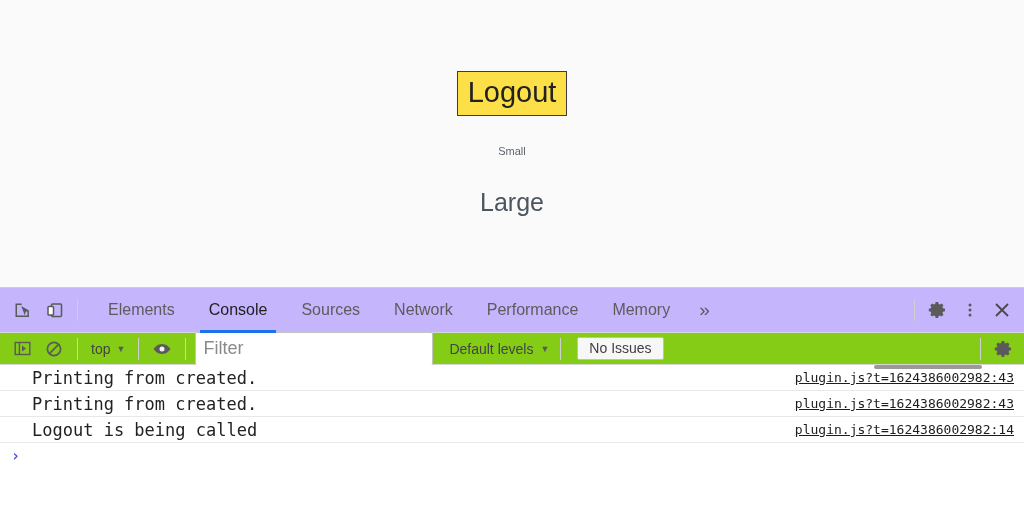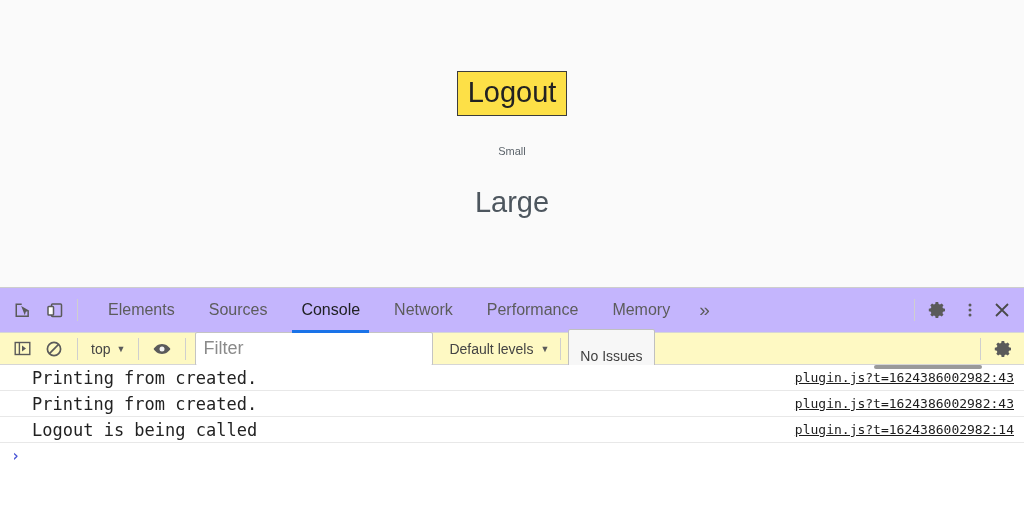--- a/index.html
+++ b/index.html
@@ -31,21 +31,21 @@
     color: #222;
     font-family: "Liberation Sans", sans-serif;
     font-size: 29px;
     line-height: 34px;
     letter-spacing: 0px;
     cursor: pointer;
   }
   .size-sample { color: #555f66; font-weight: 300; text-align: center; }
   .size-small  { margin-top: 28px; font-size: 11px; line-height: 14px; color: #5c646b; }
   .size-medium { margin-top: 19px; font-size: 23px; line-height: 28px; color: #4d565e; }
-  .size-large  { margin-top: 24px; font-size: 29px; line-height: 40px; color: #4d565e; }
+  .size-large  { margin-top: 24px; font-size: 25px; line-height: 40px; color: #4d565e; }
 
   
   .devtools {
     position: absolute; left: 0; top: 287px;
     width: 1024px; height: 222px;
     background: #ffffff;
     border-top: 1px solid #cdcdcd;
     font-size: 12px;
     color: #5a5a5a;
   }
@@ -83,21 +83,21 @@
   .dt-more {
     display: flex; align-items: center; justify-content: center;
     padding: 0 12px; font-size: 19px; color: #5c5c5c; cursor: pointer;
   }
   .dt-tabbar-right { margin-left: auto; display: flex; align-items: center; padding-right: 6px; }
 
   
   .dt-filterbar {
     display: flex; align-items: center;
     height: 32px;
-    background: #fef9c3;
+    background: #84cc16;
     border-bottom: 1px solid #d6d6d6;
     padding-left: 6px;
   }
   .ctx-select {
     display: flex; align-items: center; gap: 6px;
     padding: 2px 6px; cursor: pointer;
     font-size: 14px; color: #444;
   }
   .caret { font-size: 9px; color: #5a5a5a; }
   .filter-input {
@@ -112,22 +112,22 @@
     font-size: 18px;
     color: #3c3c3c;
   }
   .filter-input::placeholder { color: #8a8a8a; }
   .levels-select {
     display: flex; align-items: center; gap: 7px;
     margin-left: 12px; padding: 2px 4px;
     font-size: 14px; color: #444; cursor: pointer;
   }
   .issues-btn {
-    margin-left: 0;
-    padding: 18px 11px 3px 11px;
+    margin-left: 9px;
+    padding: 2px 11px 3px 11px;
     border: 1px solid #c0c0c0;
     border-radius: 2px;
     background: #f7f7f7;
     font-size: 14px;
     color: #3f3f3f;
     cursor: pointer;
   }
   .filterbar-right { margin-left: auto; display: flex; align-items: center; padding-right: 4px; }
 
   
@@ -213,22 +213,22 @@
             <rect x="6.5" y="3" width="10" height="12.5" rx="1" fill="none" stroke="#5a5a5a" stroke-width="1.5"></rect>
             <rect x="3" y="5.5" width="5.5" height="8.5" rx="0.8" fill="#fff" stroke="#5a5a5a" stroke-width="1.5"></rect>
           </svg>
         </span>
       </div>
 
       <div class="vsep"></div>
 
       <div class="dt-tabs">
         <div class="dt-tab">Elements</div>
+        <div class="dt-tab active">Console</div>
         <div class="dt-tab">Sources</div>
-        <div class="dt-tab active">Console</div>
         <div class="dt-tab">Network</div>
         <div class="dt-tab">Performance</div>
         <div class="dt-tab">Memory</div>
         <div class="dt-more">»</div>
       </div>
 
       <div class="dt-tabbar-right">
         <div class="vsep"></div>
 
         <div class="dt-icon-btn">

